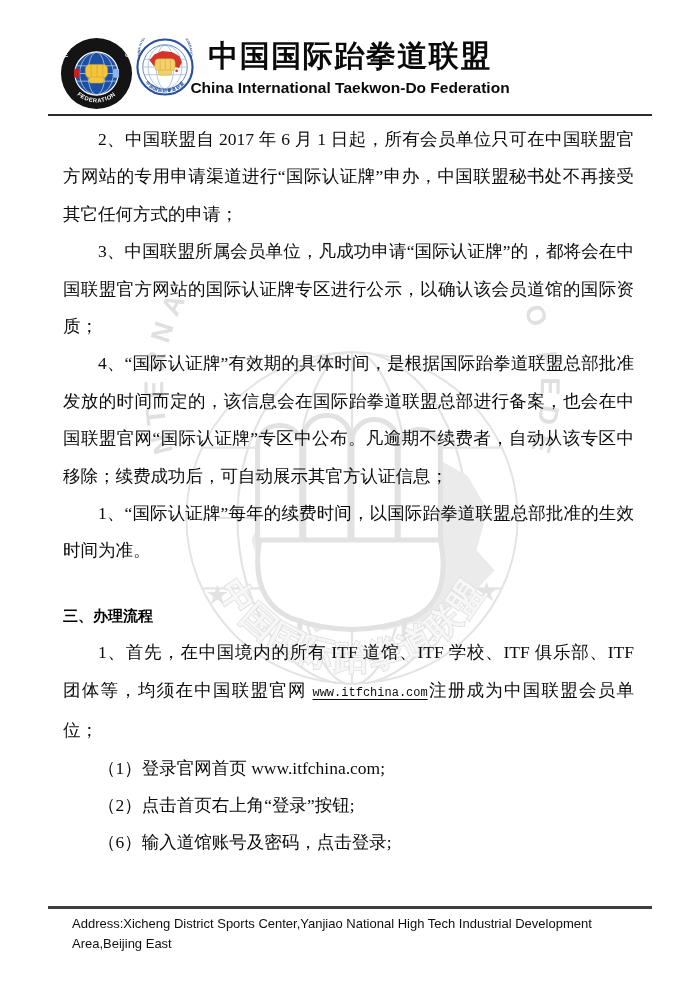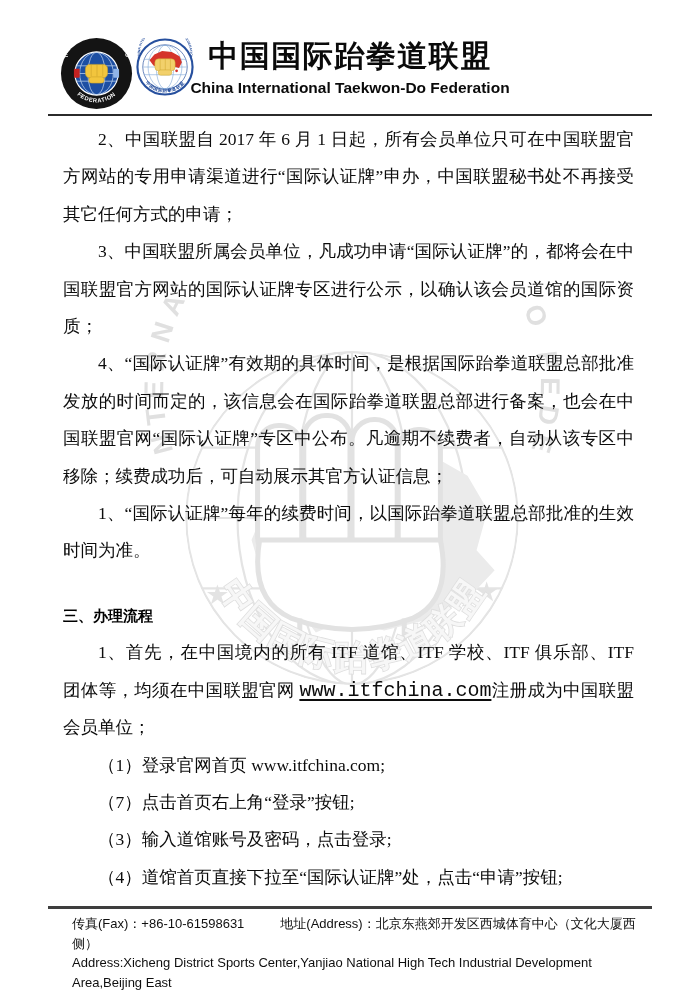--- a/index.html
+++ b/index.html
@@ -18,21 +18,21 @@
 
   
   .watermark{position:absolute;left:131px;top:297px;width:442px;height:442px;z-index:0;}
 
   
   .doc{position:relative;z-index:1;margin:4px 66px 0 63px;padding-top:1px;
        font-size:17.5px;line-height:37.4px;text-align:justify;}
   .doc p{margin:0;text-indent:2em;}
   .sec{margin:27px 0 0 0;font-family:"Liberation Sans","DejaVu Sans",sans-serif;
        font-size:15px;font-weight:bold;line-height:37.4px;color:#000;}
-  .url{font-family:"Liberation Mono","DejaVu Sans Mono",monospace;font-size:20px;
+  .url{font-family:"Liberation Mono","DejaVu Sans Mono",monospace;font-size:12px;
        color:inherit;text-decoration:underline;text-underline-offset:3px;cursor:pointer;}
 
   
   .page-footer{position:absolute;left:48px;right:48px;top:906px;z-index:1;
        border-top:3px solid #3e3e3e;padding:5px 0 0 24px;
        font-family:"Liberation Sans","DejaVu Sans",sans-serif;
        font-size:13px;line-height:19.5px;color:#0f0f0f;}
   .addr{margin-left:36px;}
 </style>
 </head>
@@ -169,23 +169,21 @@
     <p>3、中国联盟所属会员单位，凡成功申请“国际认证牌”的，都将会在中国联盟官方网站的国际认证牌专区进行公示，以确认该会员道馆的国际资质；</p>
     <p>4、“国际认证牌”有效期的具体时间，是根据国际跆拳道联盟总部批准发放的时间而定的，该信息会在国际跆拳道联盟总部进行备案，也会在中国联盟官网“国际认证牌”专区中公布。凡逾期不续费者，自动从该专区中移除；续费成功后，可自动展示其官方认证信息；</p>
     <p>1、“国际认证牌”每年的续费时间，以国际跆拳道联盟总部批准的生效时间为准。</p>
 
     <h3 class="sec">三、办理流程</h3>
 
     <p><span>1、首先，在中国境内的所有 ITF 道馆、ITF 学校、ITF 俱乐部、ITF 团体等，均须在中国联盟官网 </span><a class="url">www.itfchina.com</a><span>注册成为中国联盟会员单位；</span></p>
 
 
     <p class="step">（1）登录官网首页 www.itfchina.com;</p>
-    <p class="step">（7）点击首页右上角“登录”按钮;</p>
-    <p class="step">（3）输入道馆账号及密码，点击登录;</p>
-    <p class="step">（4）道馆首页直接下拉至“国际认证牌”处，点击“申请”按钮;</p>
+    <p class="step">（2）点击首页右上角“登录”按钮;</p>
+    <p class="step">（6）输入道馆账号及密码，点击登录;</p>
   </main>
 
   <footer class="page-footer">
-    <div><span>传真(Fax)：+86-10-61598631</span><span class="addr">地址(Address)：北京东燕郊开发区西城体育中心（文化大厦西侧）</span></div>
     <div>Address:Xicheng District Sports Center,Yanjiao National High Tech Industrial Development Area,Beijing East</div>
   </footer>
 
 </div>
 
 </body></html>

